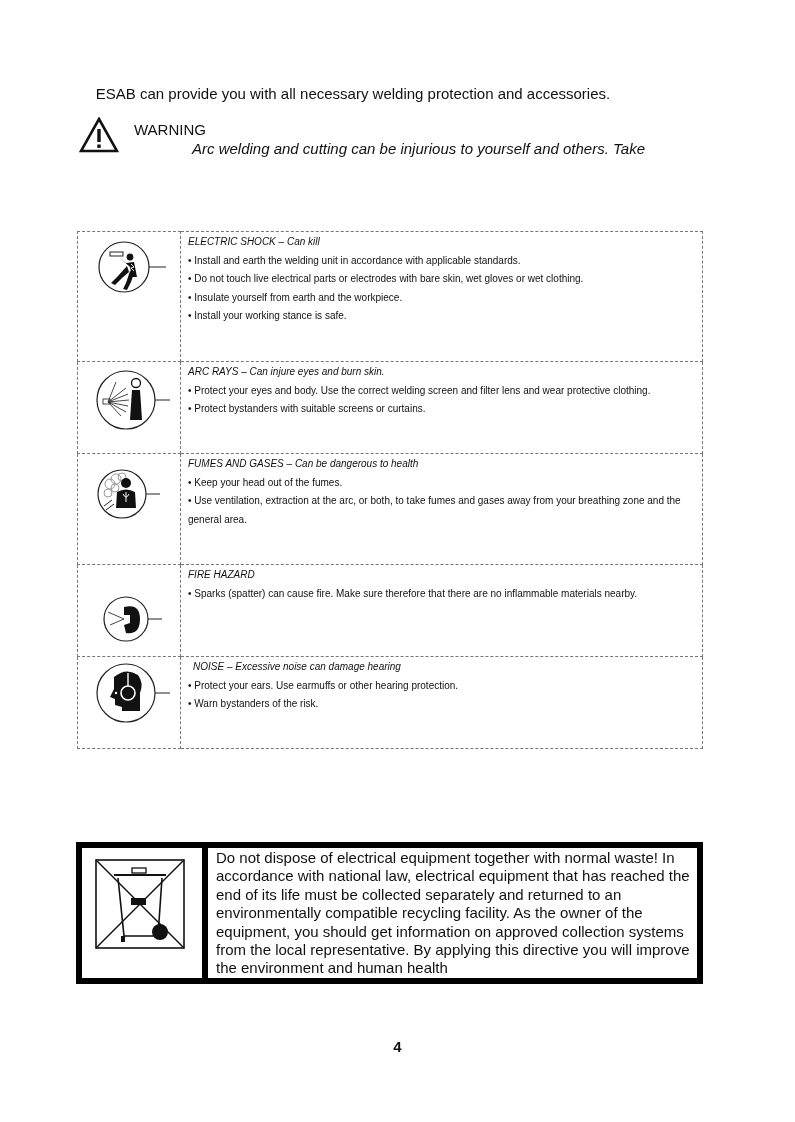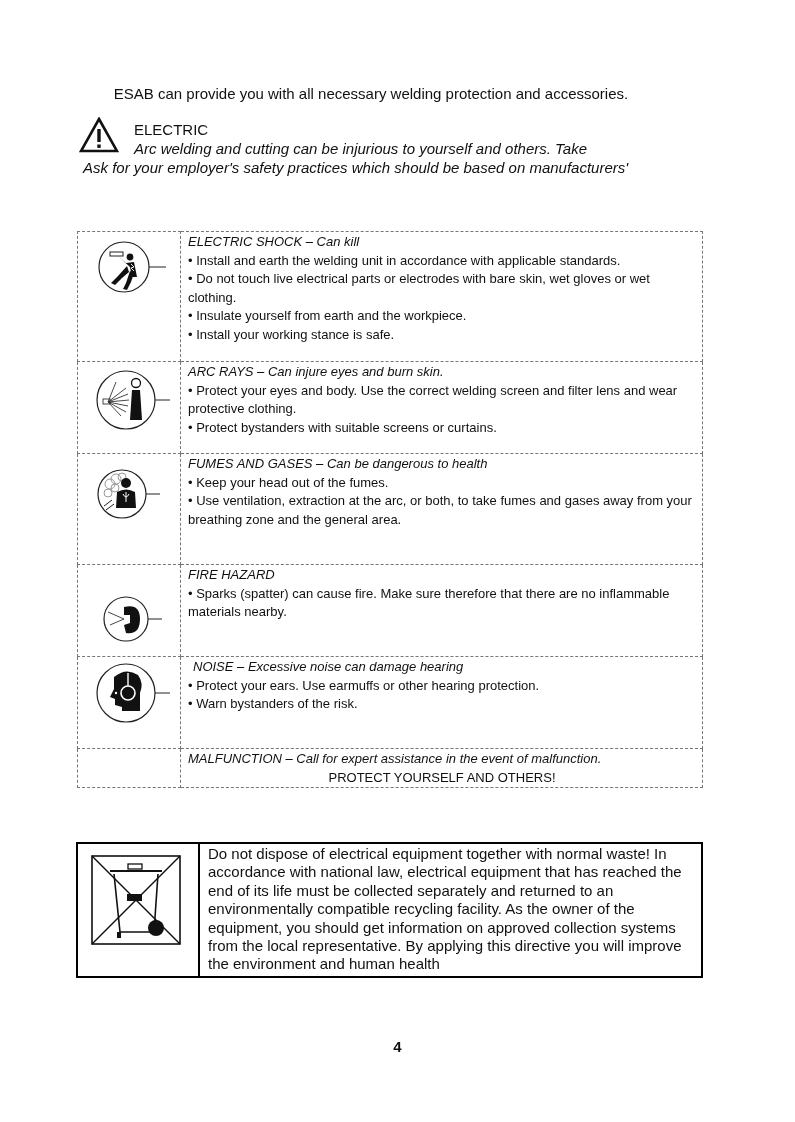--- a/index.html
+++ b/index.html
@@ -1,51 +1,50 @@
 <!DOCTYPE html>
 <html><head>
 <meta charset="utf-8">
 <style>
   html, body { margin:0; padding:0; background:#fff; }
   body { width:795px; height:1122px; position:relative; overflow:hidden;
          font-family:"Liberation Sans", sans-serif; color:#111; font-size:15px; }
   .abs { position:absolute; }
-  .intro { top:85px; left:0; width:706px; text-align:center; font-size:15px;padding-left:18px; }
+  .intro { top:85px; left:0; width:706px; text-align:center; font-size:15px; }
   .warn-tri { left:79px; top:117px; width:40px; height:36px; }
   .warn-title { left:134px; top:121px; font-size:15px; }
   .warn-text { left:83px; top:140px; width:620px; font-style:italic; line-height:18.5px; font-size:15px; }
-  .warn-text .l1 { padding-left:51px; display:block; }
+  .warn-text .l1 { padding-left:51px; display:block;text-align:center; }
   table.hz { position:absolute; left:77px; top:231px; width:626px; border-collapse:collapse; }
   table.hz td { border:1px dashed #777; vertical-align:top; padding:0; }
   td.ic { width:102px; position:relative; }
-  td.tx { padding:1px 6px 0 7px !important; line-height:18.5px; font-size:13px; }
+  td.tx { padding:1px 6px 0 7px !important; line-height:18.5px; font-size:10px; }
   .h { font-style:italic; display:block; }
   .c { text-align:center; display:block; }
   .icon-wrap { position:absolute; left:18px; width:76px; height:60px; }
   .icon-wrap svg { display:block; }
   table.disp { position:absolute; left:76px; top:842px; width:627px; height:136px; border-collapse:collapse; }
-  table.disp td { border:2px solid #000000; vertical-align:top; }
+  table.disp td { border:6px solid #000000; vertical-align:top; }
   td.dic { width:118px; position:relative; }
   td.dtx { padding:1px 6px 0 8px; line-height:18.4px; font-size:15px; }
   .pgnum { top:1038px; left:0; width:795px; text-align:center; font-weight:bold; font-size:15px; }
 </style>
 </head>
 <body>
 
 <div class="abs intro">ESAB can provide you with all necessary welding protection and accessories.</div>
 
 <svg class="abs warn-tri" viewBox="0 0 40 36">
   <polygon points="20,2 38,34 2,34" fill="none" stroke="#111" stroke-width="2.6"></polygon>
   <rect x="18.3" y="12" width="3.4" height="13" fill="#111"></rect>
   <rect x="18.3" y="27.5" width="3.4" height="3.4" fill="#111"></rect>
 </svg>
-<div class="abs warn-title">ELECTRIC</div>
+<div class="abs warn-title">WARNING</div>
 <div class="abs warn-text">
   <span class="l1">Arc welding and cutting can be injurious to yourself and others. Take</span>
-  <span style="display:block">Ask for your employer's safety practices which should be based on manufacturers'</span>
 </div>
 
 <table class="hz">
 
   <tbody>
       <tr style="height:130px">
     <td class="ic">
       <div class="icon-wrap" style="top:7px">
         <svg width="76" height="60" viewBox="0 0 76 60">
           <circle cx="28" cy="28" r="25" fill="#fff" stroke="#222" stroke-width="1.2"></circle>
@@ -156,27 +155,20 @@
         </svg>
       </div>
     </td>
     <td class="tx">
       <span class="h" style="padding-left:5px">NOISE – Excessive noise can damage hearing</span>
       <span style="display:block">• Protect your ears. Use earmuffs or other hearing protection.</span>
       <span style="display:block">• Warn bystanders of the risk.</span>
     </td>
   </tr>
 
-  <tr style="height:38px">
-    <td class="ic"></td>
-    <td class="tx">
-      <span class="h">MALFUNCTION – Call for expert assistance in the event of malfunction.</span>
-      <span class="c">PROTECT YOURSELF AND OTHERS!</span>
-    </td>
-  </tr>
 
 </tbody>
   </table>
 
 <table class="disp">
   <tbody>
       <tr>
     <td class="dic">
       <svg style="position:absolute;left:12px;top:10px" width="92" height="92" viewBox="0 0 92 92">
         <rect x="2" y="2" width="88" height="88" fill="none" stroke="#111" stroke-width="1.6"></rect>

